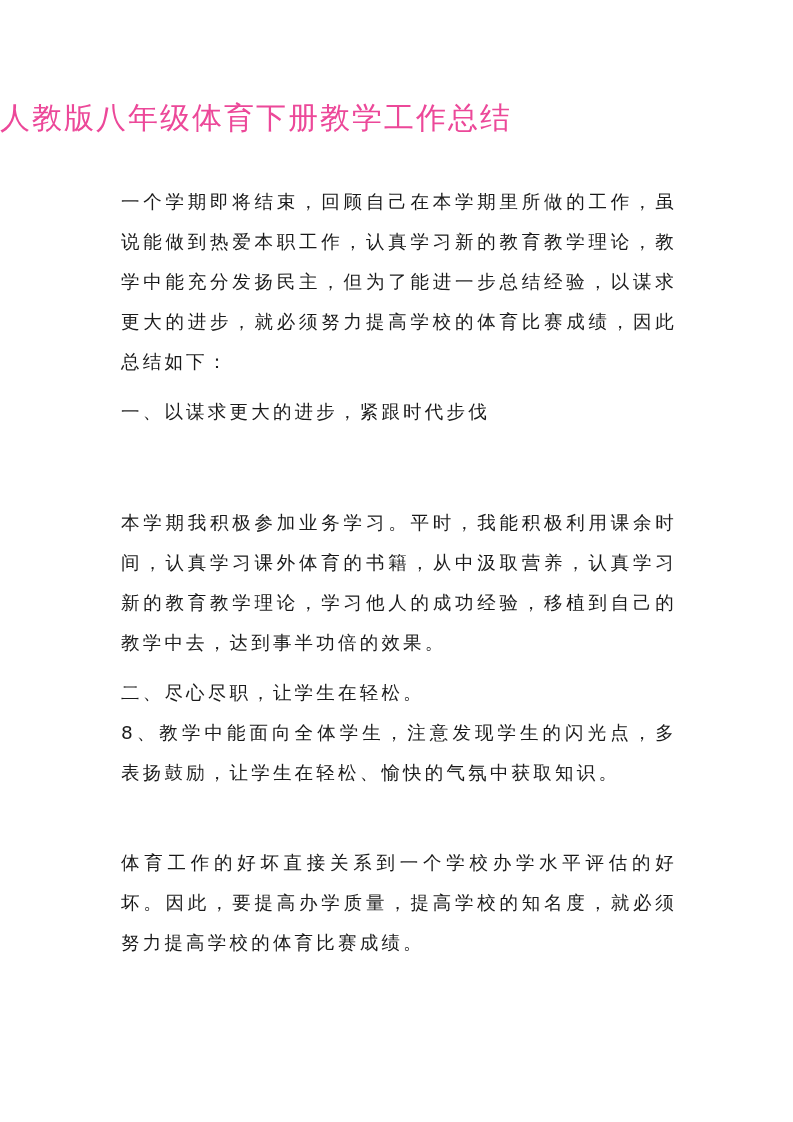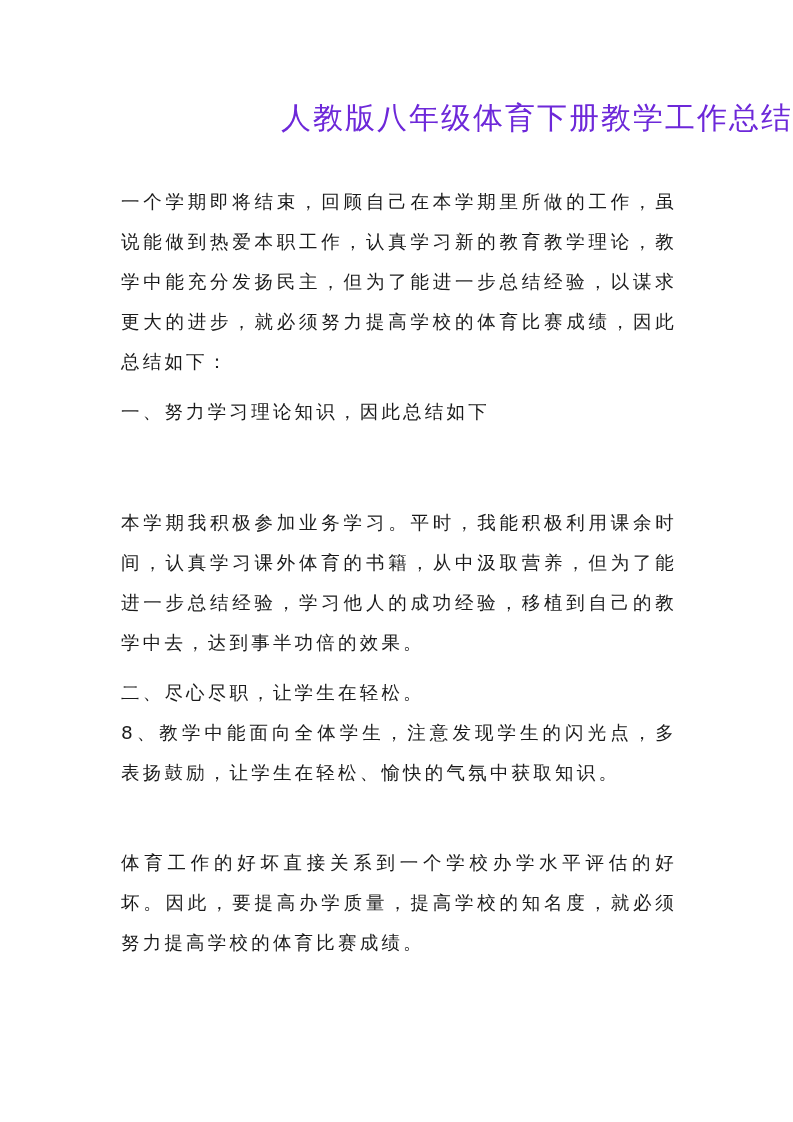--- a/index.html
+++ b/index.html
@@ -21,25 +21,25 @@
       top: 0;
       width: 793px;
       height: 1122px;
       background: #ffffff;
     }
     .title {
       position: absolute;
       left: 0;
       top: 96px;
       width: 793px;
-      text-align: right;
+      text-align: left;
       font-size: 30px;
       letter-spacing: 2px;
       line-height: 44px;
-      color: #6d28d9;
+      color: #ec4899;
       font-family: "DejaVu Serif", "Liberation Serif", serif;
     }
     .body-text {
       position: absolute;
       left: 121px;
       width: 556px;
       font-size: 18.5px;
       line-height: 40px;
       letter-spacing: 3.2px;
       color: #1a1a1a;
@@ -55,22 +55,22 @@
     .p4 { top: 843px; }
   </style>
 </head>
 <body>
 
 <div class="page">
   <div class="title">人教版八年级体育下册教学工作总结</div>
 
   <div class="body-text p1">一个学期即将结束，回顾自己在本学期里所做的工作，虽说能做到热爱本职工作，认真学习新的教育教学理论，教学中能充分发扬民主，但为了能进一步总结经验，以谋求更大的进步，就必须努力提高学校的体育比赛成绩，因此总结如下：</div>
 
-  <div class="body-text h1">一、努力学习理论知识，因此总结如下</div>
+  <div class="body-text h1">一、以谋求更大的进步，紧跟时代步伐</div>
 
-  <div class="body-text p2">本学期我积极参加业务学习。平时，我能积极利用课余时间，认真学习课外体育的书籍，从中汲取营养，但为了能进一步总结经验，学习他人的成功经验，移植到自己的教学中去，达到事半功倍的效果。</div>
+  <div class="body-text p2">本学期我积极参加业务学习。平时，我能积极利用课余时间，认真学习课外体育的书籍，从中汲取营养，认真学习新的教育教学理论，学习他人的成功经验，移植到自己的教学中去，达到事半功倍的效果。</div>
 
   <div class="body-text h2">二、尽心尽职，让学生在轻松。</div>
 
   <div class="body-text p3">8、教学中能面向全体学生，注意发现学生的闪光点，多表扬鼓励，让学生在轻松、愉快的气氛中获取知识。</div>
 
   <div class="body-text p4">体育工作的好坏直接关系到一个学校办学水平评估的好坏。因此，要提高办学质量，提高学校的知名度，就必须努力提高学校的体育比赛成绩。</div>
 </div>
 
 </body></html>

